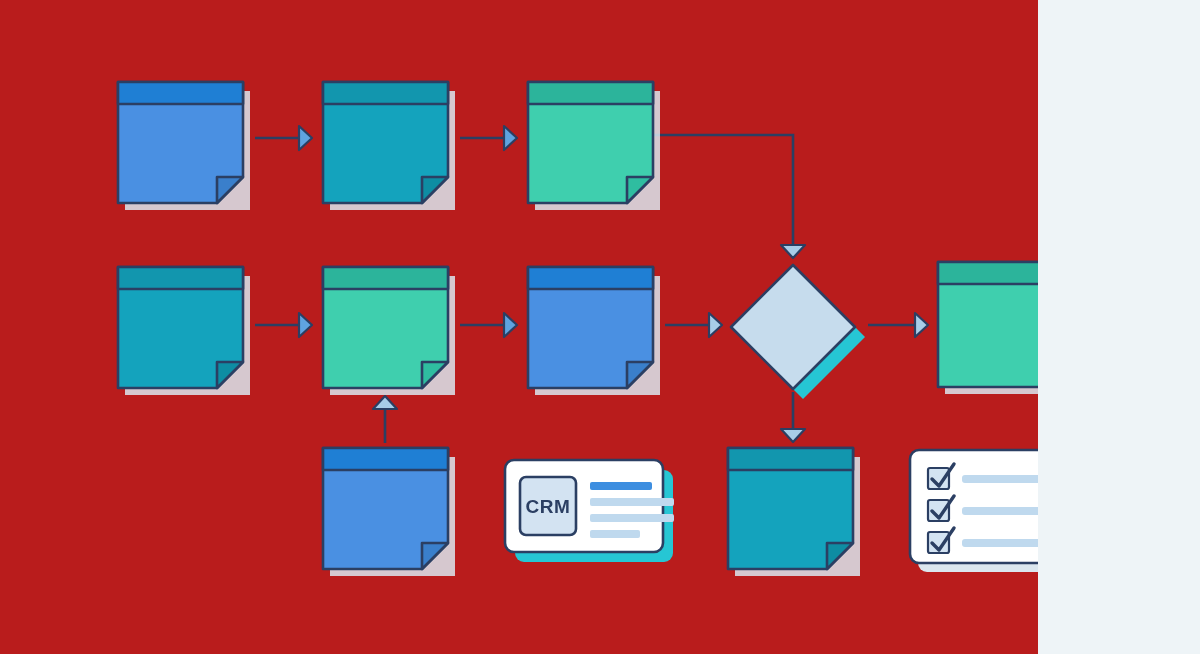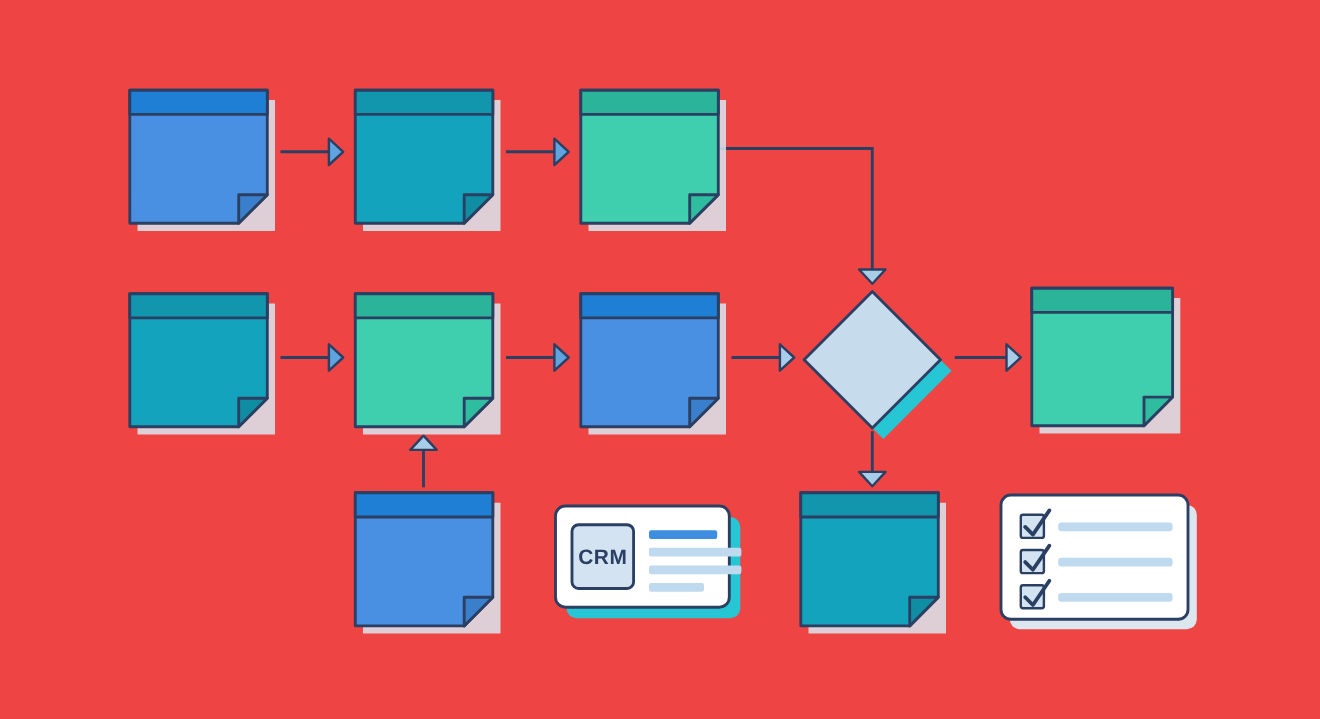--- a/index.html
+++ b/index.html
@@ -5,23 +5,23 @@
   html, body {
     margin: 0;
     padding: 0;
     background: #eef4f7;
   }
   body {
     font-family: "Liberation Sans", sans-serif;
   }
   #stage {
     position: relative;
-    width: 1200px;
+    width: 1038px;
     height: 654px;
-    background: #ef4444;
+    background: #b91c1c;
     overflow: hidden;
   }
   #stage svg {
     position: absolute;
     top: 0;
     left: 0;
     display: block;
   }
   .crm-label {
     font-family: "Liberation Sans", sans-serif;

